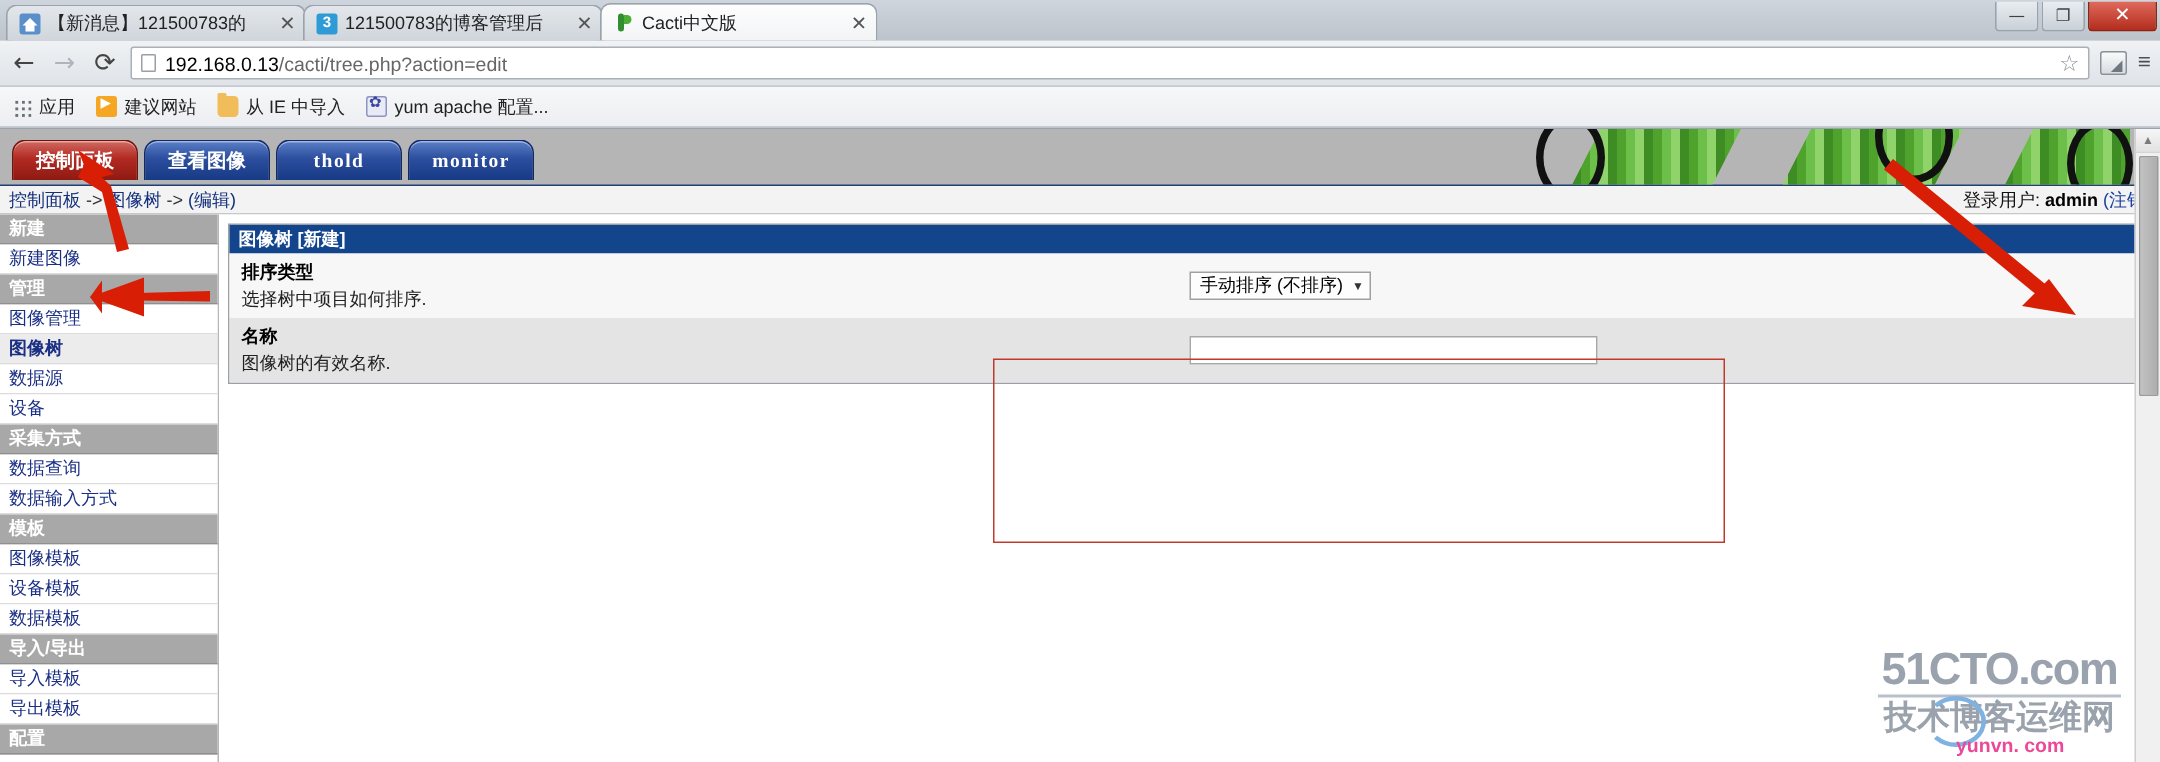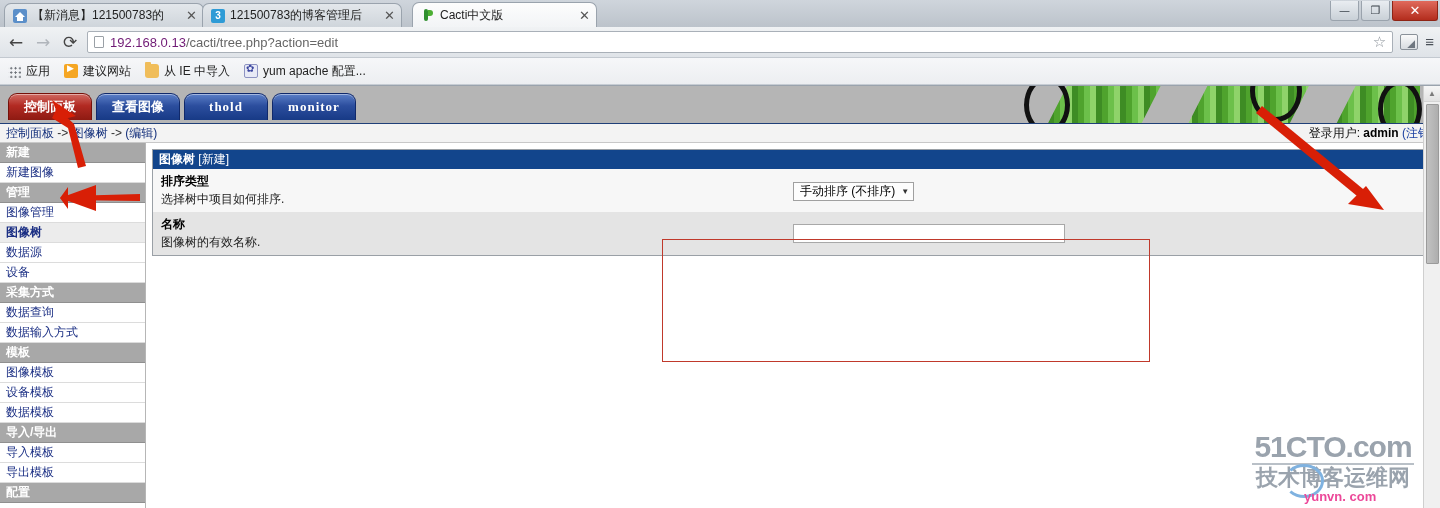--- a/index.html
+++ b/index.html
@@ -28,21 +28,21 @@
     display: flex; align-items: center; gap: 5px;
     padding: 0 6px 0 8px;
     border: 1px solid #9aa3ad; border-bottom: none;
     border-radius: 7px 7px 0 0;
     background: linear-gradient(#e3e7eb, #cfd5db);
     font-size: 12px; color: #222;
     white-space: nowrap; overflow: hidden;
   }
   .tab.active {
     background: linear-gradient(#fdfdfd, #f2f4f6);
-    z-index: 5; height: 25px; top: 2px; margin-left: 12px;
+    z-index: 5; height: 25px; top: 2px;
   }
   .tab .tlabel {
     max-width: 148px; overflow: hidden;
     text-overflow: clip; display: block;
   }
   .tab .tclose {
     color: #555; font-size: 13px; line-height: 1;
     margin-left: auto; padding-left: 8px; cursor: default;
   }
   .favicon {
@@ -105,21 +105,21 @@
   .omnibox {
     flex: 1; height: 22px; background: #fff;
     border: 1px solid #a9b0b8; border-radius: 2px;
     display: flex; align-items: center; padding: 0 6px; gap: 6px;
   }
   .pageicon {
     width: 10px; height: 12px; border: 1px solid #9aa0a6;
     border-radius: 1px; background: #fff; flex: 0 0 10px;
   }
   .urltext { font-size: 13px; color: #202020; }
-  .urltext .host { color: #701a75; }
+  .urltext .host { color: #000000; }
   .urltext .path { color: #666; }
   .star {
     font-size: 15px; color: #8a9199; margin-left: auto;
     font-family: "DejaVu Sans", sans-serif;
   }
   .ext-ic {
     width: 18px; height: 16px; border: 1px solid #8a9199;
     border-radius: 2px; background: linear-gradient(#fafafa,#d8dce0);
     position: relative;
   }
@@ -249,21 +249,21 @@
   }
   .sb-item.sel { font-weight: bold; background: #ececec; }
 
   .main { flex: 1; position: relative; background: #fff; padding: 6px 6px 0 6px; }
   .panel { border: 1px solid #9aa0a6; background: #fff; }
   .panel-head {
     height: 19px; background: #12458c; color: #fff;
     display: flex; align-items: center; padding-left: 6px;
     font-size: 12px; font-weight: bold;
   }
-  .panel-head .sub { font-weight: normal; }
+  .panel-head .sub { font-weight: bold; }
   .frow { display: flex; align-items: center; min-height: 41px; padding: 4px 0; }
   .frow.alt { background: #e4e4e4; }
   .frow.plain { background: #f7f7f7; }
   .flabel { width: 640px; flex: 0 0 640px; padding-left: 8px; }
   .flabel .t { font-size: 12px; font-weight: bold; color: #000; }
   .flabel .d { font-size: 12px; color: #222; margin-top: 1px; }
   .fctl { flex: 1; }
   .txtinput {
     width: 272px; height: 19px; border: 1px solid #a8a8a8;
     background: #fff;

